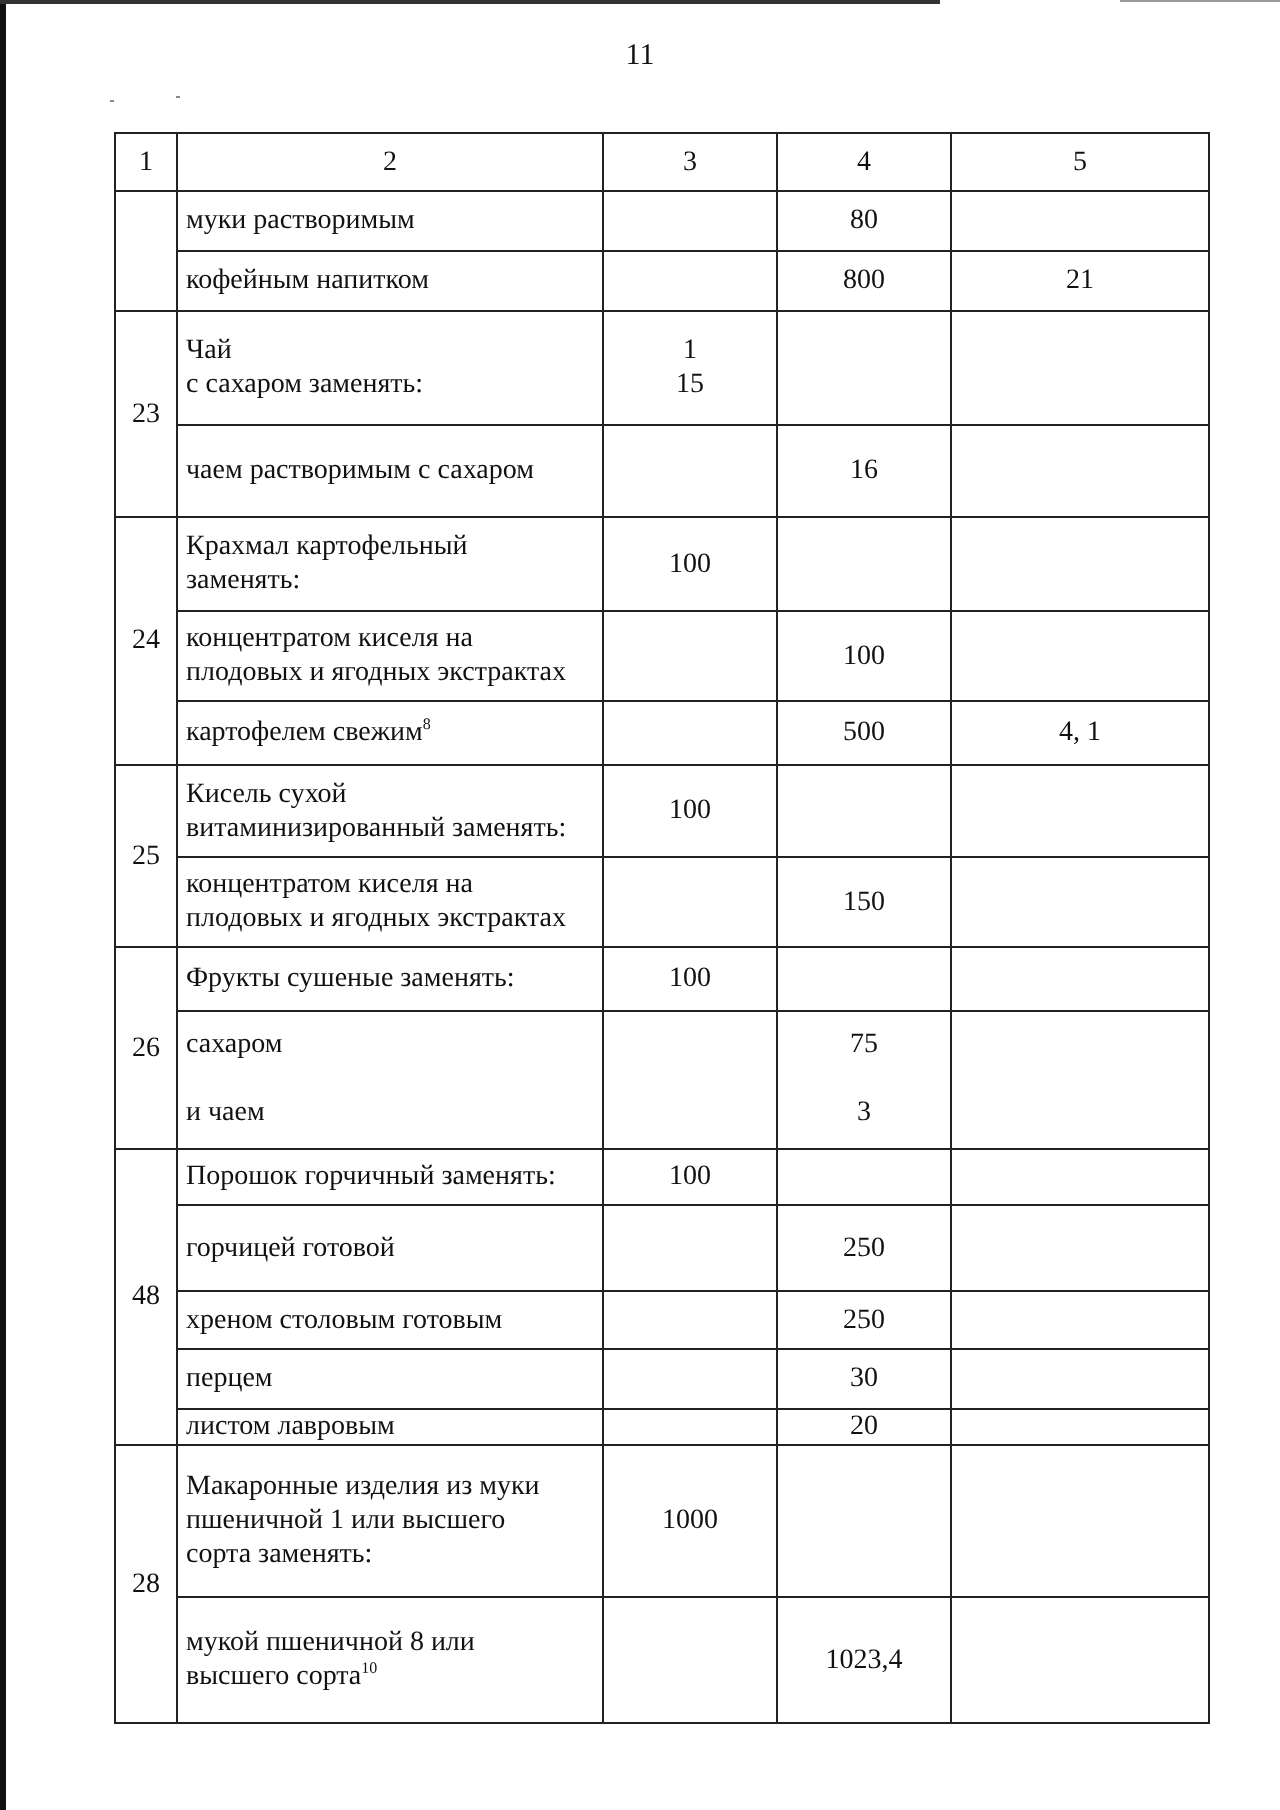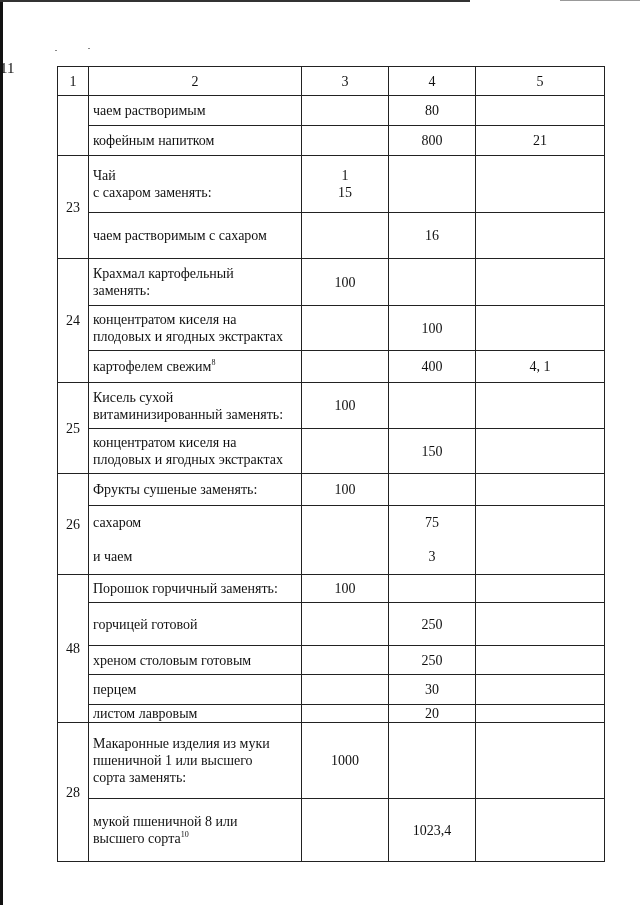--- a/index.html
+++ b/index.html
@@ -3,21 +3,21 @@
 <meta charset="utf-8">
 <style>
   html, body { margin: 0; padding: 0; background: #ffffff; }
   body {
     width: 640px; height: 905px; position: relative; overflow: hidden;
     font-family: "Liberation Serif", "DejaVu Serif", serif; color: #111;
   }
   .page-border-left { position: absolute; left: 0; top: 0; width: 3px; height: 905px; background: #111; }
   .page-border-top { position: absolute; left: 0; top: 0; width: 470px; height: 2px; background: #333; }
   .page-border-top2 { position: absolute; left: 560px; top: 0; width: 80px; height: 1px; background: #999; }
-  .page-number { position: absolute; left: 0; width: 640px; top: 20px; font-size: 15px; margin-top: 40px; }
+  .page-number { position: absolute; left: 0; width: 640px; top: 20px; text-align: center; font-size: 15px; }
   .speck { position: absolute; width: 2px; height: 1px; background: #888; }
 
   table.doc-table {
     position: absolute; left: 57px; top: 66px;
     border-collapse: collapse; table-layout: fixed;
     font-size: 14px; line-height: 17px;
   }
   table.doc-table td {
     border: 1px solid #222; padding: 0 4px; vertical-align: middle;
   }
@@ -53,21 +53,21 @@
       <tr style="height:29px">
     <td class="num">1</td>
     <td class="center">2</td>
     <td class="center">3</td>
     <td class="center">4</td>
     <td class="center">5</td>
   </tr>
 
   <tr style="height:30px">
     <td rowspan="2"></td>
-    <td>чаем растворимым</td>
+    <td>муки растворимым</td>
     <td class="center"></td>
     <td class="center">80</td>
     <td class="center"></td>
   </tr>
   <tr style="height:30px">
     <td>кофейным напитком</td>
     <td class="center"></td>
     <td class="center">800</td>
     <td class="center">21</td>
   </tr>
@@ -107,21 +107,21 @@
       <span class="line">концентратом киселя на</span>
       <span class="line">плодовых и ягодных экстрактах</span>
     </td>
     <td></td>
     <td class="center">100</td>
     <td></td>
   </tr>
   <tr style="height:32px">
     <td><span>картофелем свежим</span><sup>8</sup></td>
     <td></td>
-    <td class="center">400</td>
+    <td class="center">500</td>
     <td class="center">4, 1</td>
   </tr>
 
   <tr style="height:46px">
     <td class="num" rowspan="2">25</td>
     <td>
       <span class="line">Кисель сухой</span>
       <span class="line">витаминизированный заменять:</span>
     </td>
     <td class="center">100</td>

